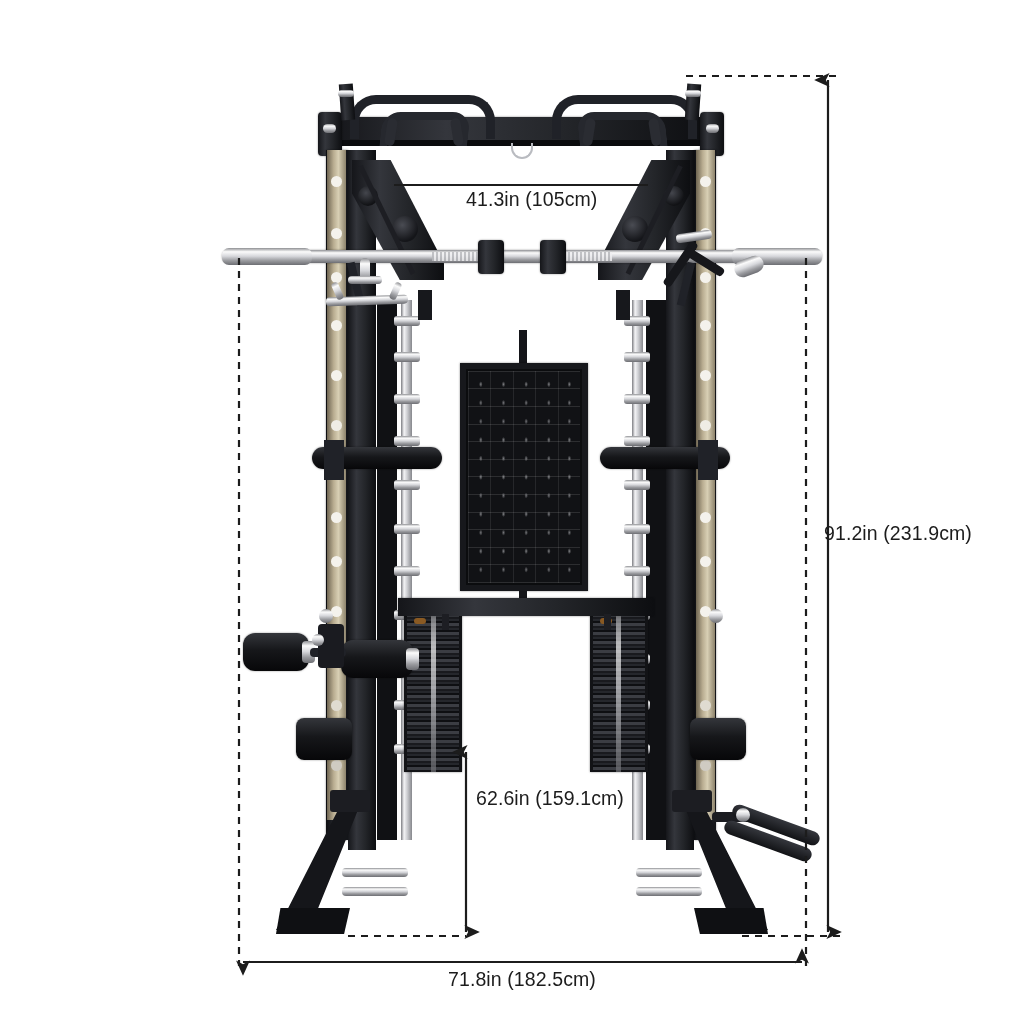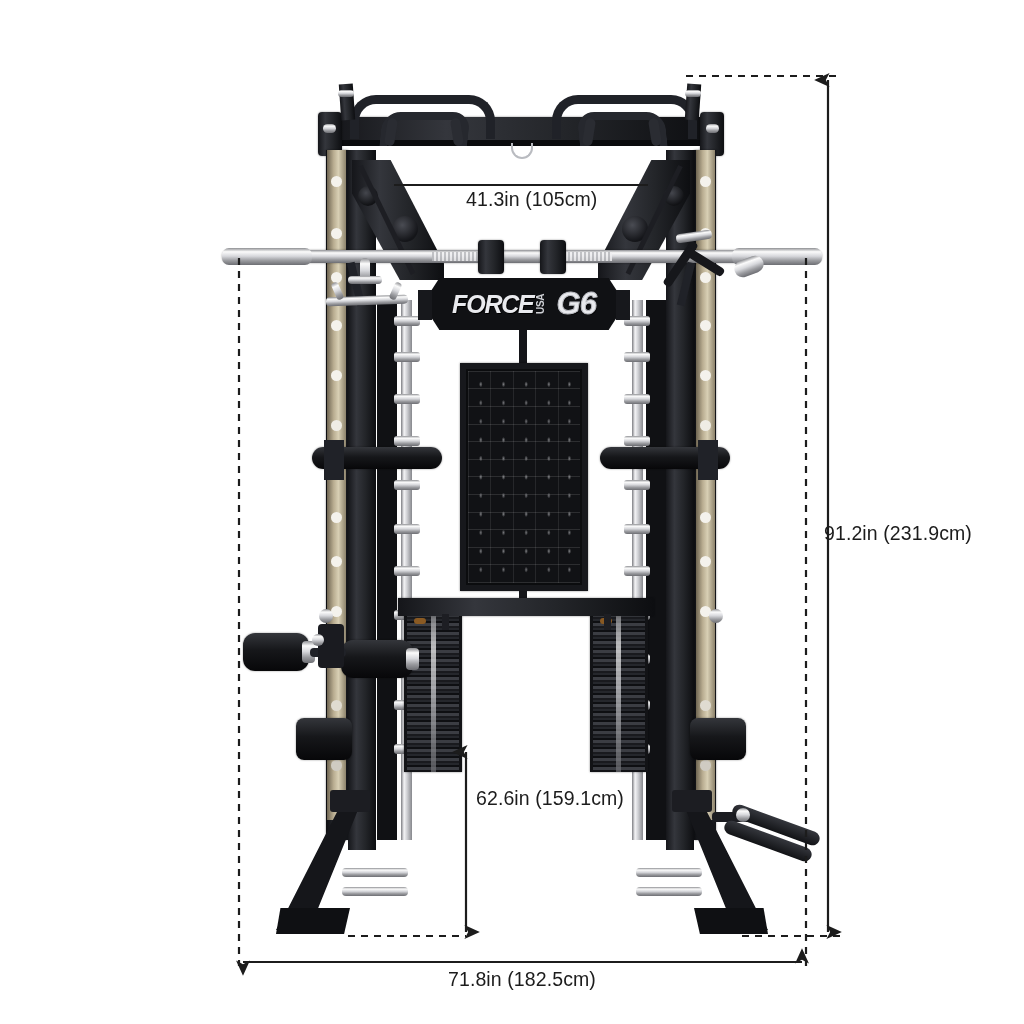--- a/index.html
+++ b/index.html
@@ -171,31 +171,20 @@
     <div class="pc chrome" style="left:334px;top:282px;width:7px;height:18px;border-radius:3px;transform:rotate(-24deg);"></div>
     <div class="pc chrome" style="left:392px;top:282px;width:7px;height:18px;border-radius:3px;transform:rotate(24deg);"></div>
     <div class="pc chrome" style="left:360px;top:258px;width:10px;height:26px;border-radius:5px;"></div>
     <div class="pc chrome" style="left:348px;top:276px;width:34px;height:8px;border-radius:4px;"></div>
 
     <div class="pc blkflat" style="left:676px;top:238px;width:9px;height:52px;border-radius:4px;background:#16171b;transform:rotate(34deg);"></div>
     <div class="pc blkflat" style="left:700px;top:240px;width:9px;height:44px;border-radius:4px;background:#16171b;transform:rotate(-58deg);"></div>
     <div class="pc chrome" style="left:676px;top:232px;width:36px;height:9px;border-radius:4px;transform:rotate(-8deg);"></div>
     <div class="pc chrome" style="left:734px;top:258px;width:30px;height:17px;border-radius:9px;transform:rotate(-20deg);"></div>
 
-    <div class="pc sh" style="left:430px;top:278px;width:188px;height:52px;background:#101114;
-                clip-path:polygon(5% 0,95% 0,100% 28%,100% 72%,95% 100%,5% 100%,0 72%,0 28%);
-                display:flex;align-items:center;justify-content:center;gap:7px;">
-      <span style="color:#e9eaee;font-size:25px;font-weight:bold;font-style:italic;
-                   letter-spacing:-1.2px;text-shadow:1px 1px 0 #000;">FORCE</span>
-      <span style="color:#cfd1d6;font-size:10px;font-weight:bold;letter-spacing:-.4px;
-                   writing-mode:vertical-rl;transform:rotate(180deg);margin-left:-6px;">USA</span>
-      <span style="color:#e9eaee;font-size:31px;font-weight:bold;font-style:italic;
-                   letter-spacing:-1px;margin-left:4px;
-                   -webkit-text-stroke:1px #babcc2;text-shadow:1px 1px 0 #000;">G6</span>
-    </div>
 
     <div class="pc blkflat" style="left:418px;top:290px;width:14px;height:30px;background:#17181c;"></div>
     <div class="pc blkflat" style="left:616px;top:290px;width:14px;height:30px;background:#17181c;"></div>
 
     <div class="pc blkflat" style="left:519px;top:330px;width:8px;height:34px;background:#141519;"></div>
 
     <div class="pc sh" style="left:460px;top:363px;width:128px;height:228px;background:#0b0c0e;
                 border:6px solid #17181c;box-sizing:border-box;"></div>
     <div class="pc" style="left:468px;top:371px;width:112px;height:212px;
                 background:

